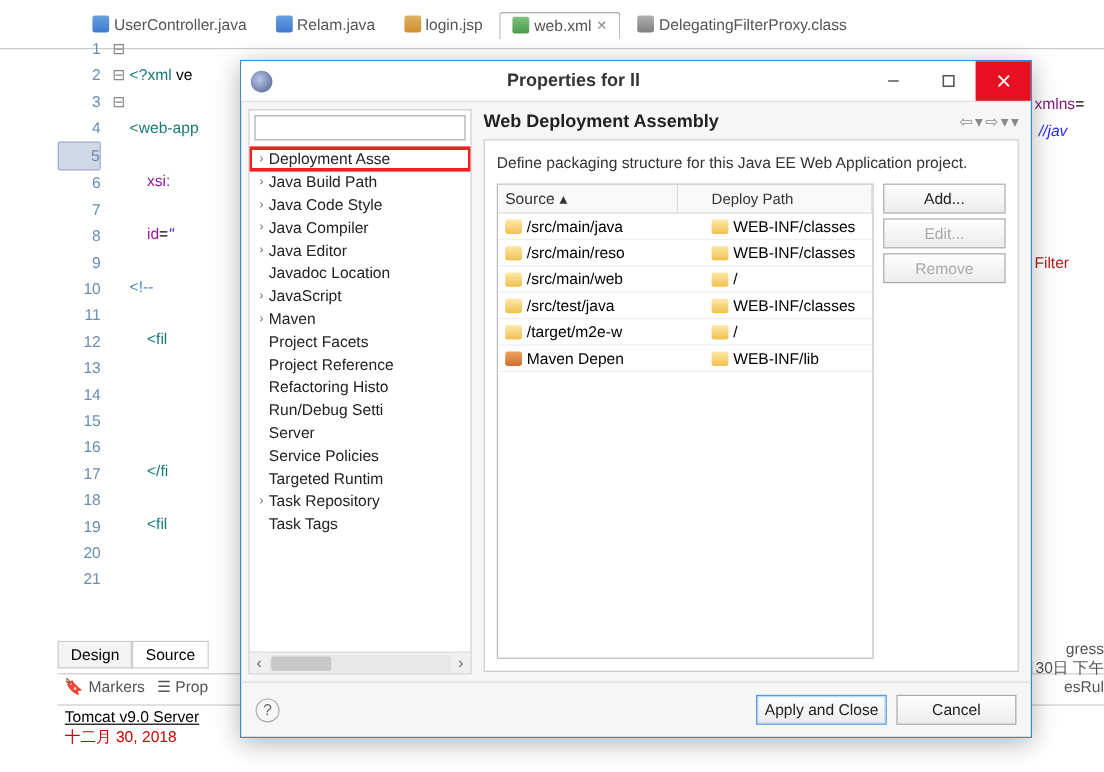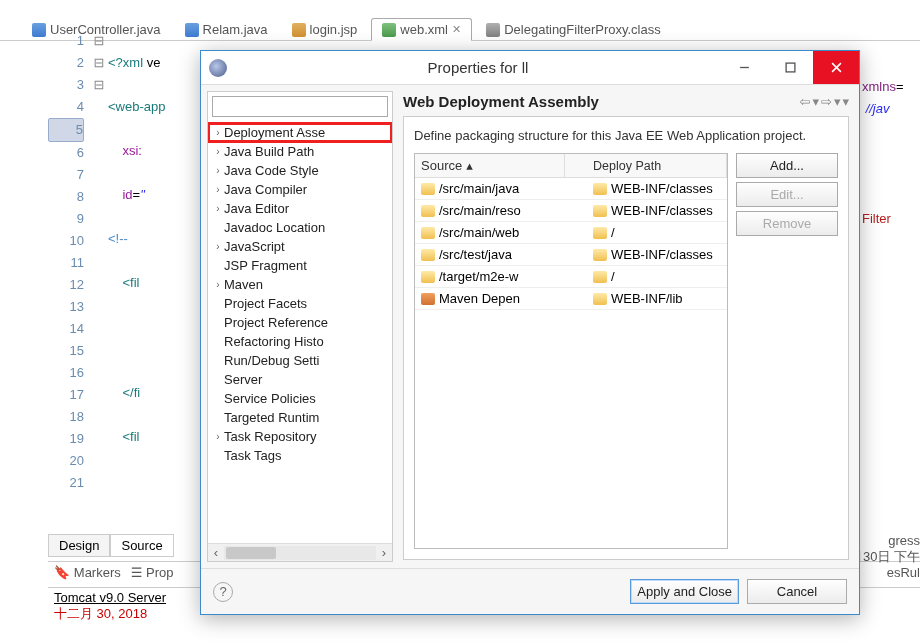--- a/index.html
+++ b/index.html
@@ -1,20 +1,20 @@
 <!DOCTYPE html>
 <html><head>
 <meta charset="utf-8">
 <style>
 * { box-sizing: border-box; margin: 0; padding: 0; font-family: "Segoe UI", Tahoma, sans-serif; font-size: 13px; }
 body { width: 920px; height: 643px; overflow: hidden; background: #fff; position: relative; }
 
 
 .eclipse { position: absolute; inset: 0; background: #fff; }
-.tabbar { display: flex; align-items: flex-end; height: 41px; border-bottom: 1px solid #ccc; padding-left: 22px; gap: 4px; }
+.tabbar { display: flex; align-items: center; height: 41px; border-bottom: 1px solid #ccc; padding-left: 67px; gap: 4px; }
 .tab { display: flex; align-items: center; gap: 4px; padding: 3px 10px; color: #555; cursor: pointer; }
 .tab.active { background: #fff; border: 1px solid #aaa; border-bottom: 1px solid #fff; border-radius: 3px 3px 0 0; position: relative; top: 1px; }
 .tab .ficon { width: 14px; height: 14px; display: inline-block; }
 .tab .close { color: #888; font-size: 11px; }
 .ic-java { background: linear-gradient(#6aa0e0,#3d7ad0); border-radius: 2px; }
 .ic-jsp { background: linear-gradient(#e0b060,#d09030); border-radius: 2px; }
 .ic-xml { background: linear-gradient(#80c080,#4a9a4a); border-radius: 2px; }
 .ic-class { background: linear-gradient(#b0b0b0,#808080); border-radius: 2px; }
 
 .editor { position: absolute; left: 48px; top: 30px; right: 0; bottom: 110px; display: flex; font-family: Consolas, monospace; font-size: 15px; }
@@ -34,21 +34,21 @@
 
 .statusbar { position: absolute; left: 48px; right: 0; bottom: 60px; height: 22px; display: flex; align-items: center; border-top: 1px solid #ccc; gap: 10px; padding-left: 6px; color: #555; }
 .console { position: absolute; left: 48px; right: 0; bottom: 0; height: 56px; font-family: Consolas, monospace; font-size: 14px; padding: 2px 6px; border-top: 1px solid #ccc; overflow: hidden; }
 .console .l1 { color: #000; text-decoration: underline; }
 .console .l2 { color: #c00; }
 
 
 .dialog { position: absolute; left: 200px; top: 50px; width: 660px; height: 565px; background: #f6f6f6; border: 1px solid #3a8acc; box-shadow: 0 4px 20px rgba(0,0,0,.3); display: flex; flex-direction: column; }
 .titlebar { height: 34px; background: #fff; display: flex; align-items: center; border-bottom: 1px solid #ddd; }
 .titlebar .dicon { width: 18px; height: 18px; margin: 0 8px; border-radius: 50%; background: radial-gradient(circle at 40% 40%, #b8c8e8, #4a5a8a); }
-.titlebar .title { flex: 1; text-align: center; color: #333; font-size: 15px; }
+.titlebar .title { flex: 1; text-align: center; color: #333; font-size: 15px; font-weight: bold; }
 .winbtns { display: flex; height: 100%; }
 .winbtn { width: 46px; display: flex; align-items: center; justify-content: center; color: #555; cursor: pointer; }
 .winbtn.close { background: #e81123; color: #fff; }
 .winbtn svg { width: 11px; height: 11px; }
 
 .dbody { flex: 1; display: flex; overflow: hidden; }
 .leftpane { width: 186px; border-right: 1px solid #ddd; background: #fff; display: flex; flex-direction: column; margin: 6px 0 6px 6px; border: 1px solid #ccc; }
 .filter { margin: 4px; }
 .filter input { width: 100%; padding: 2px 4px; border: 1px solid #aaa; }
 .tree { flex: 1; overflow: hidden; padding: 2px 0; }
@@ -274,24 +274,20 @@
           </div>
           <div class="item">
             <span class="tw"></span>
             <span>Javadoc Location</span>
           </div>
           <div class="item">
             <span class="tw">›</span>
             <span>JavaScript</span>
           </div>
           <div class="item">
-            <span class="tw"></span>
-            <span>JSP Fragment</span>
-          </div>
-          <div class="item">
             <span class="tw">›</span>
             <span>Maven</span>
           </div>
           <div class="item">
             <span class="tw"></span>
             <span>Project Facets</span>
           </div>
           <div class="item">
             <span class="tw"></span>
             <span>Project Reference</span>

